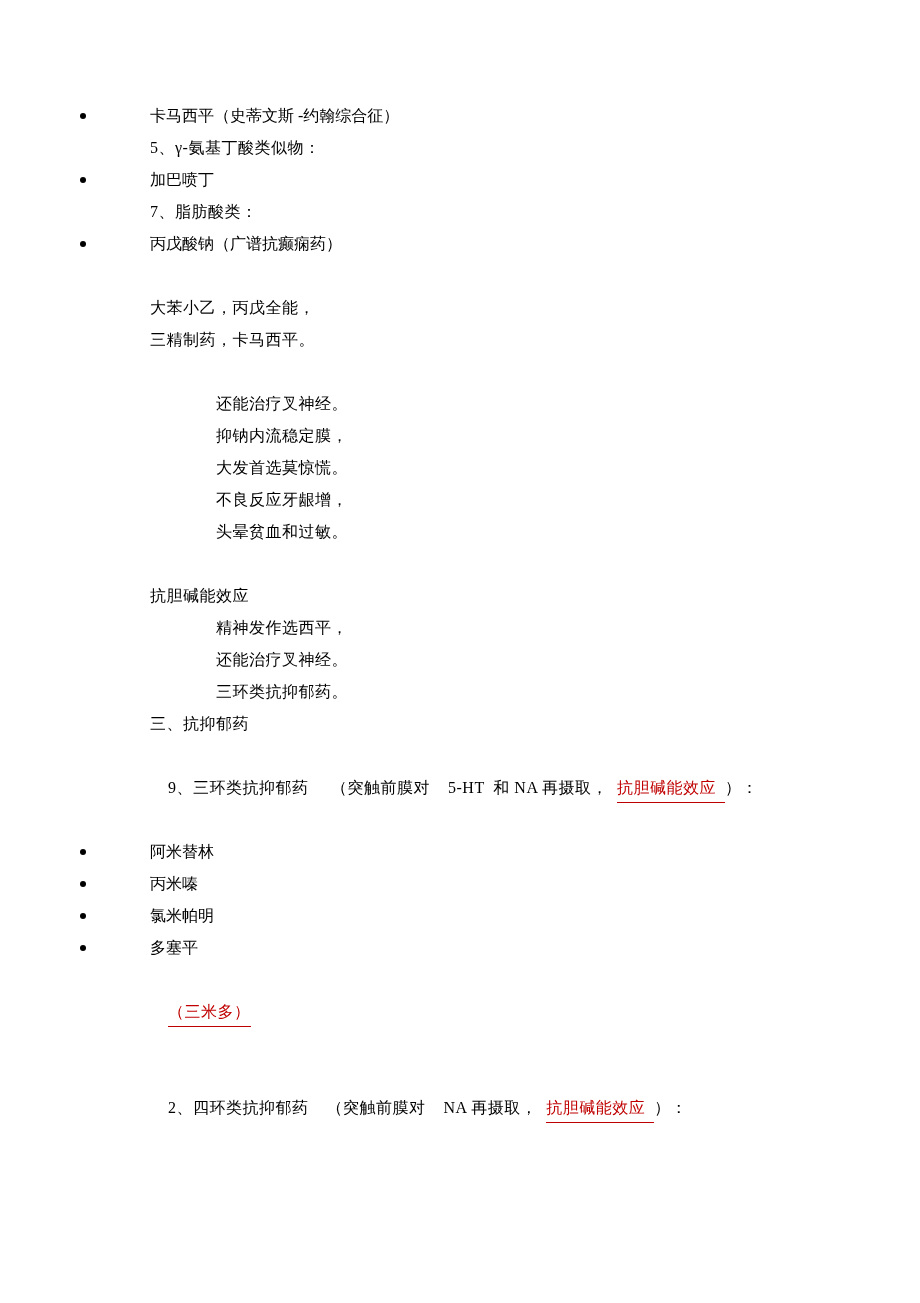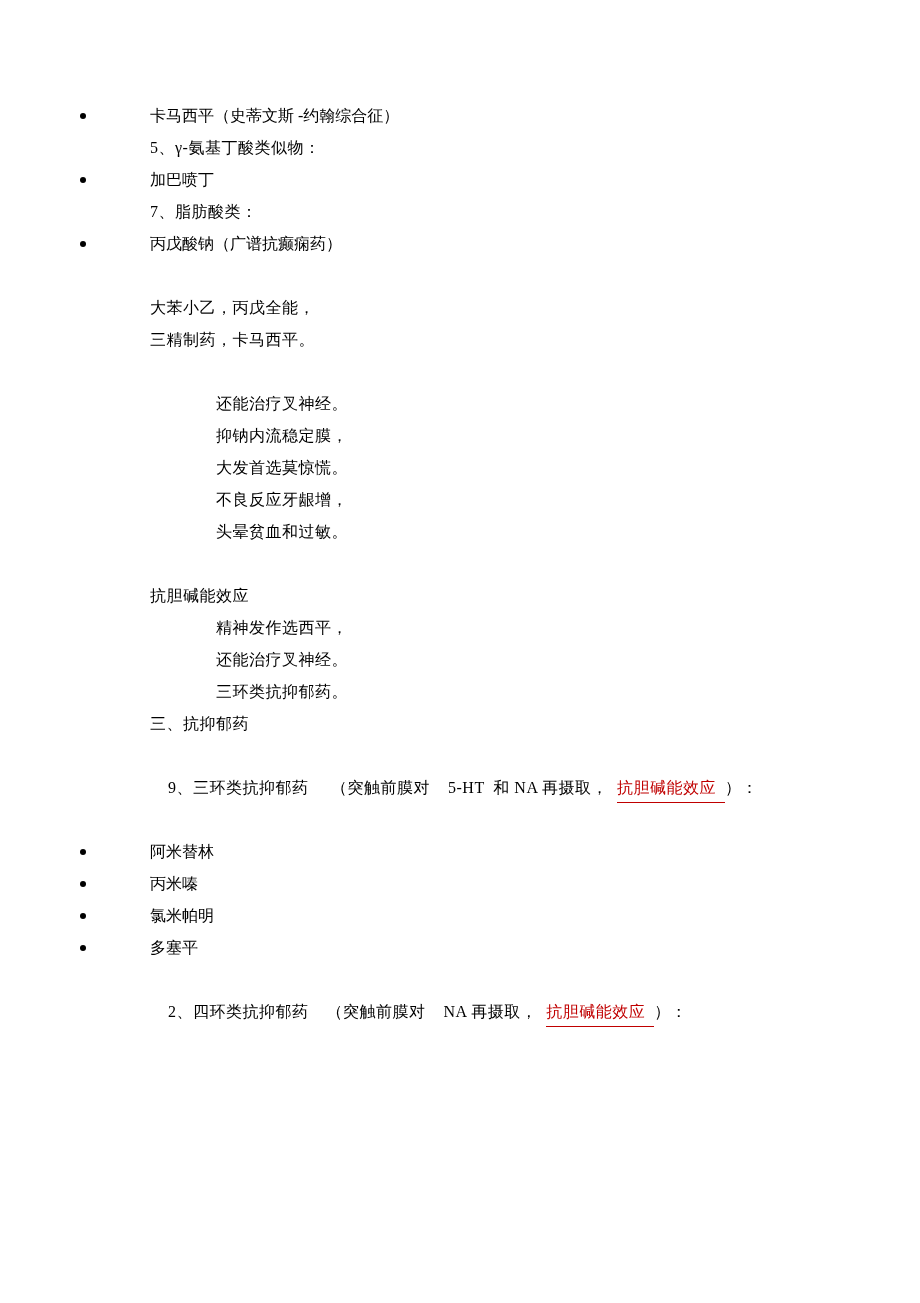--- a/index.html
+++ b/index.html
@@ -102,20 +102,23 @@
   </div>
   <div class="bullet-row">
     <span class="dot"></span>
     <span class="frag">氯米帕明</span>
   </div>
   <div class="bullet-row">
     <span class="dot"></span>
     <span class="frag">多塞平</span>
   </div>
 
+  <div class="line ind1">
+    <span class="frag red-underline">（三米多）</span>
+  </div>
 
   <div class="line ind1">
     <span class="frag">2、四环类抗抑郁药    （突触前膜对    NA 再摄取，  </span><span class="frag red-underline">抗胆碱能效应  </span><span class="frag">）：</span>
   </div>
 
 
   <div class="line ind1">
     
   </div>
 

